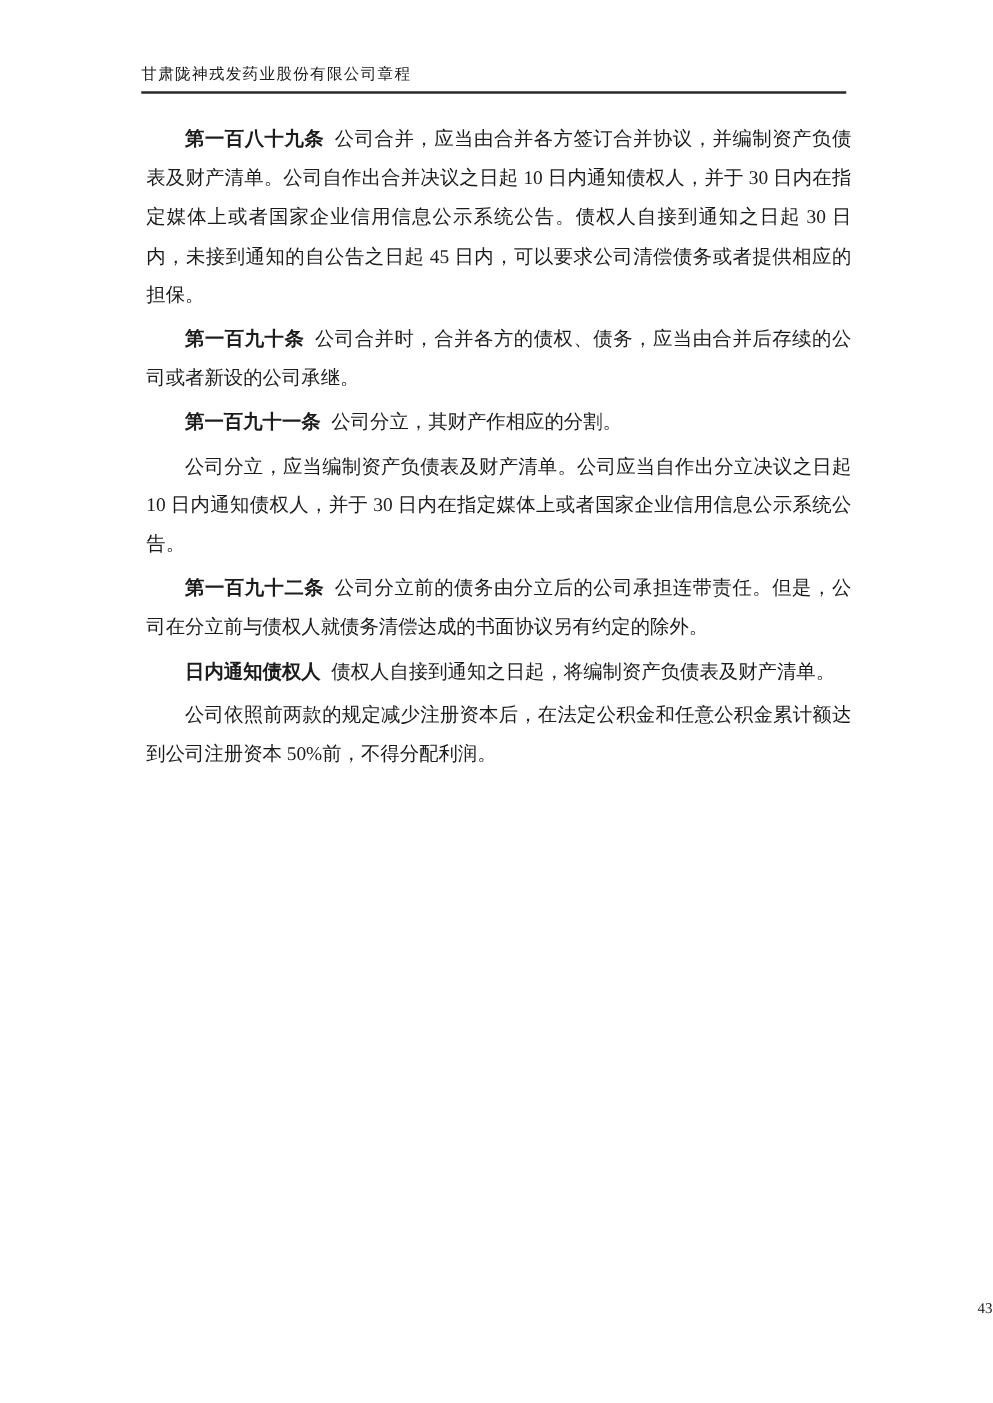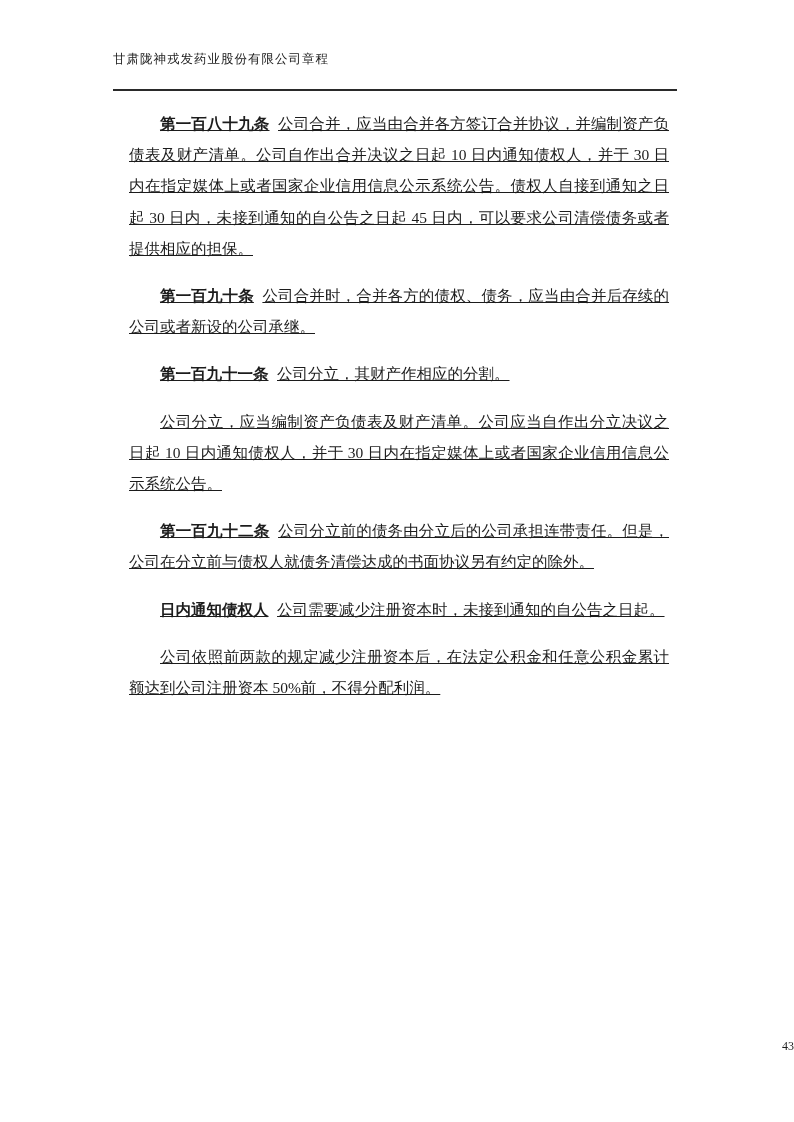--- a/index.html
+++ b/index.html
@@ -24,38 +24,37 @@
   .header {
     position: absolute;
     left: 113px;
     top: 52px;
     width: 564px;
     font-size: 12.5px;
     line-height: 15px;
     letter-spacing: 1px;
     color: var(--ink);
     border-bottom: 2px solid var(--rule);
-    padding-bottom: 22px;
+    padding-bottom: 6px;
   }
   .doc-body {
     position: absolute;
     left: 113px;
     top: 92px;
     width: 572px;
     font-size: 15.5px;
     line-height: 31.2px;
     text-align: justify;
     text-justify: inter-character;
     color: var(--ink);
   }
   .doc-body p.para {
-    margin: 16px;
+    margin: 4px;
     padding: 0;
     text-indent: 2em;
-    text-decoration: underline;
   }
   .doc-body .lead {
     font-weight: bold;
     margin-right: 0.55em;
   }
   .footer {
     position: absolute;
     left: 0;
     top: 1038px;
     width: 794px;
@@ -73,21 +72,21 @@
   <div class="header">
     <span>甘肃陇神戎发药业股份有限公司章程</span>
   </div>
 
   <div class="doc-body" id="doc-body">
       <p class="para"><b class="lead">第一百八十九条</b><span>公司合并，应当由合并各方签订合并协议，并编制资产负债表及财产清单。公司自作出合并决议之日起 10 日内通知债权人，并于 30 日内在指定媒体上或者国家企业信用信息公示系统公告。债权人自接到通知之日起 30 日内，未接到通知的自公告之日起 45 日内，可以要求公司清偿债务或者提供相应的担保。</span></p>
       <p class="para"><b class="lead">第一百九十条</b><span>公司合并时，合并各方的债权、债务，应当由合并后存续的公司或者新设的公司承继。</span></p>
       <p class="para"><b class="lead">第一百九十一条</b><span>公司分立，其财产作相应的分割。</span></p>
       <p class="para"><span>公司分立，应当编制资产负债表及财产清单。公司应当自作出分立决议之日起 10 日内通知债权人，并于 30 日内在指定媒体上或者国家企业信用信息公示系统公告。</span></p>
       <p class="para"><b class="lead">第一百九十二条</b><span>公司分立前的债务由分立后的公司承担连带责任。但是，公司在分立前与债权人就债务清偿达成的书面协议另有约定的除外。</span></p>
-      <p class="para"><b class="lead">日内通知债权人</b><span>公司需要减少注册资本时，未接到通知的自公告之日起。</span></p>
+      <p class="para"><b class="lead">日内通知债权人</b><span>债权人自接到通知之日起，将编制资产负债表及财产清单。</span></p>
       <p class="para"><span>公司依照前两款的规定减少注册资本后，在法定公积金和任意公积金累计额达到公司注册资本 50%前，不得分配利润。</span></p>
     </div>
 
   <div class="footer">
     <span>43</span>
   </div>
 
 </div>
 
 </body></html>

